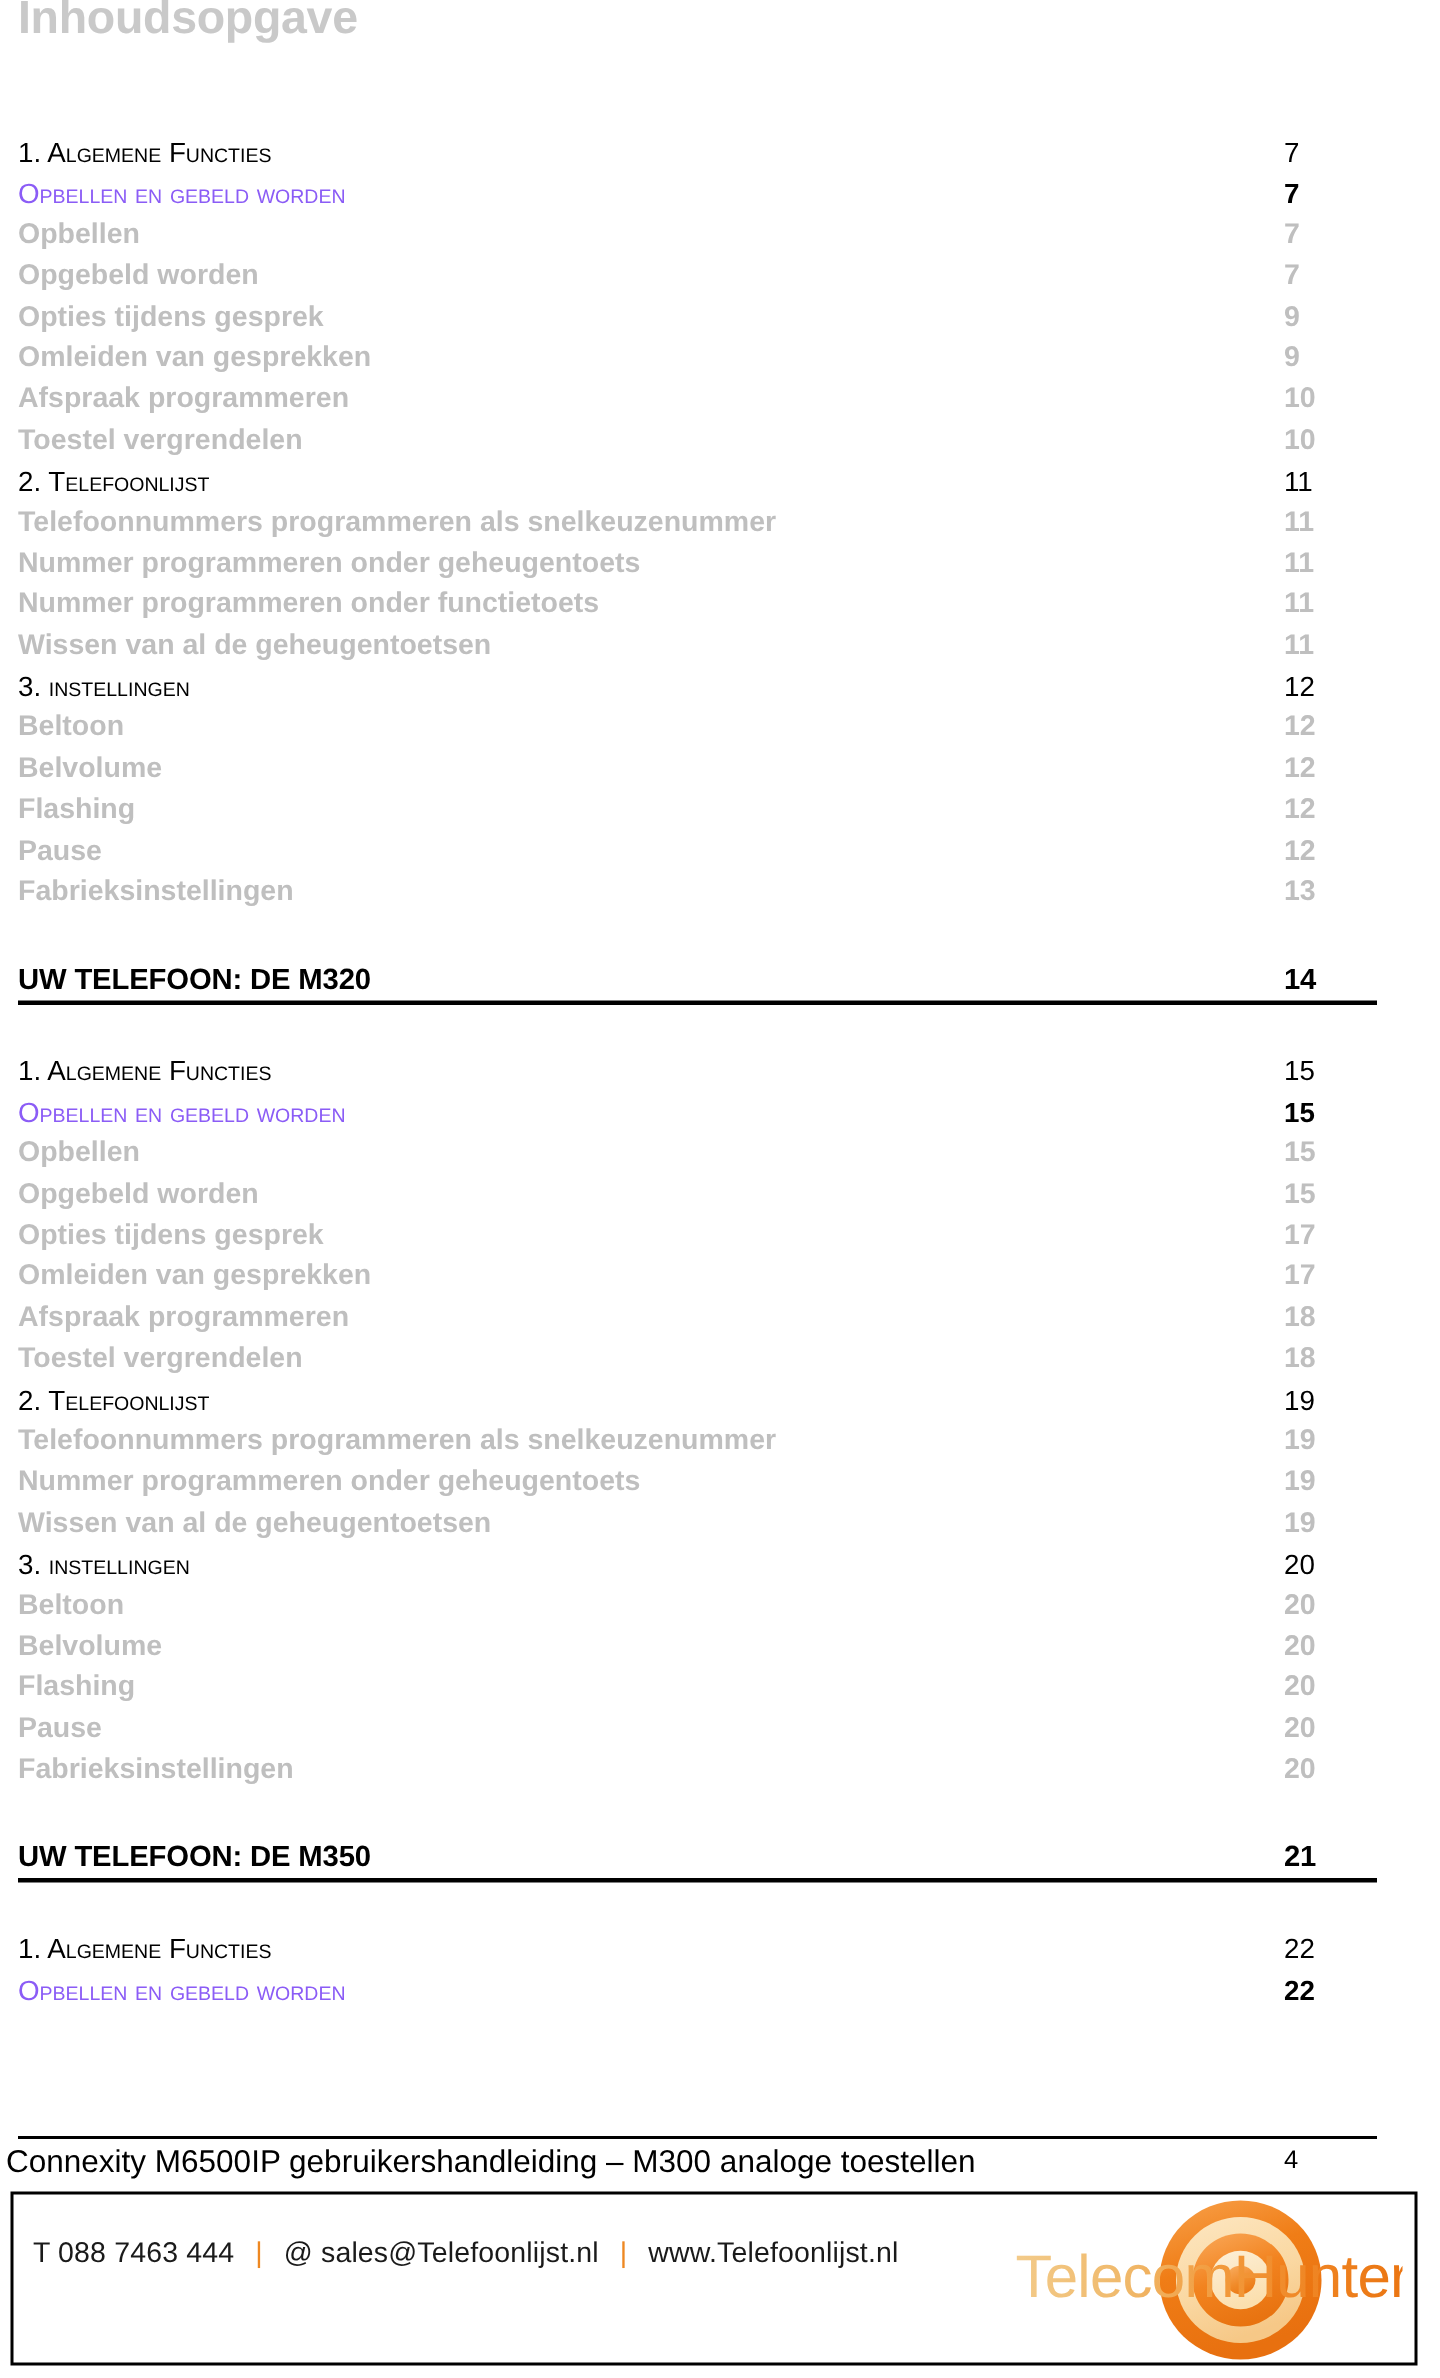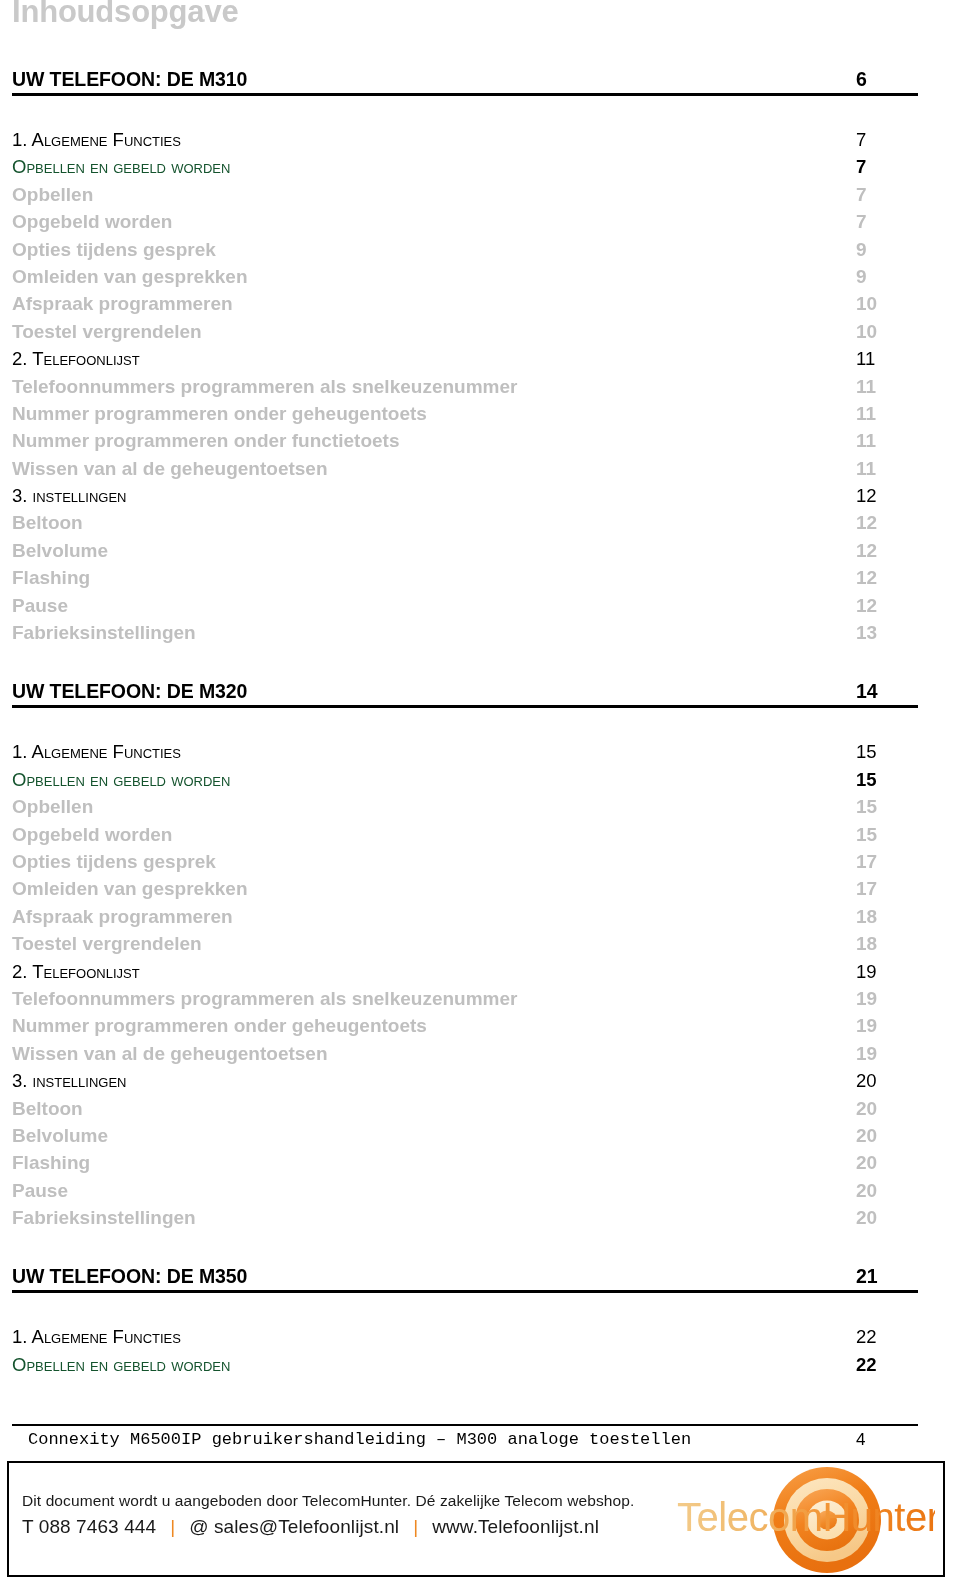--- a/index.html
+++ b/index.html
@@ -95,21 +95,21 @@
     top: 1px;
   }
   .row.lvl1 .pageno {
     font-variant: normal;
   }
 
   
   .row.lvl2 .label {
     font-size: 18.5px;
     font-weight: normal;
-    color: #14532d;
+    color: #8b5cf6;
     font-variant: small-caps;
     top: 1px;
   }
   .row.lvl2 .pageno {
     font-size: 18.5px;
     font-weight: bold;
     color: #000000;
     top: 1px;
   }
 
@@ -137,26 +137,25 @@
   #footer-rule {
     position: absolute;
     left: 12px;
     top: 0;
     width: 906px;
     height: 1.6px;
     background: #000000;
   }
   #footer-text {
     position: absolute;
-    left: 28px;
+    left: 4px;
     top: 6px;
-    font-size: 17px;
+    font-size: 21px;
     color: #000000;
     white-space: nowrap;
-    font-family: Liberation Mono, monospace;
   }
   #footer-pageno {
     position: absolute;
     left: 856px;
     top: 6px;
     font-size: 17px;
     color: #000000;
   }
 
   
@@ -209,25 +208,20 @@
 </style>
 </head>
 <body>
 
 <div id="page">
 
   <div id="toc-title">Inhoudsopgave</div>
 
   <div id="toc">
       <div class="gap-sm"></div>
-      <div class="row part">
-        <span class="label">UW TELEFOON: DE M310</span>
-        <span class="pageno">6</span>
-        <span class="rule"></span>
-      </div>
       <div class="gap-md"></div>
       <div class="row lvl1">
         <span class="label">1. Algemene Functies</span>
         <span class="pageno">7</span>
       </div>
       <div class="row lvl2">
         <span class="label">Opbellen en gebeld worden</span>
         <span class="pageno">7</span>
       </div>
       <div class="row lvl3">
@@ -395,21 +389,20 @@
     </div>
 
   <div id="footer">
     <div id="footer-rule"></div>
     <div id="footer-text">Connexity M6500IP gebruikershandleiding – M300 analoge toestellen</div>
     <div id="footer-pageno">4</div>
   </div>
 
   <div id="promo">
     <div id="promo-lines">
-      <div id="promo-line1">Dit document wordt u aangeboden door TelecomHunter. Dé zakelijke Telecom webshop.</div>
       <div id="promo-line2">
         <span>T 088 7463 444</span><span class="sep">|</span><span>@ sales@Telefoonlijst.nl</span><span class="sep">|</span><span>www.Telefoonlijst.nl</span>
       </div>
     </div>
 
     <div id="logo">
       <svg width="266" height="110" viewBox="0 0 266 110" xmlns="http://www.w3.org/2000/svg">
         <defs>
           <linearGradient id="ringA" x1="0" y1="0" x2="0.35" y2="1">
             <stop offset="0%" stop-color="#f8a24c"></stop>

